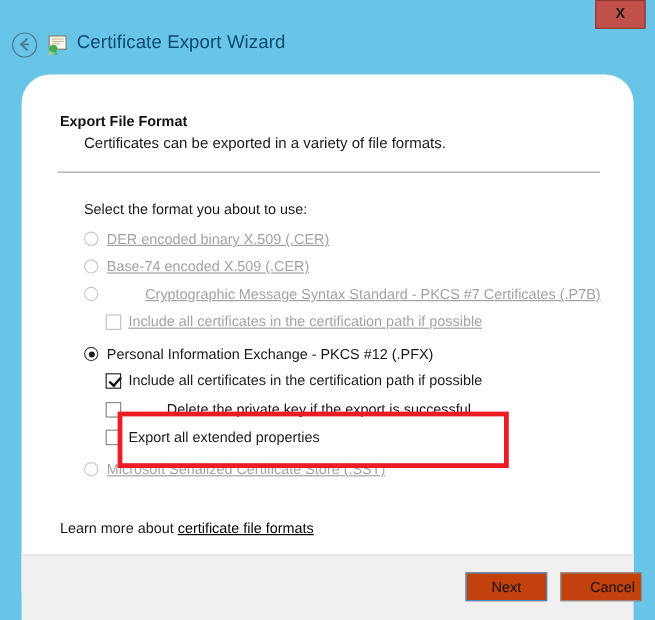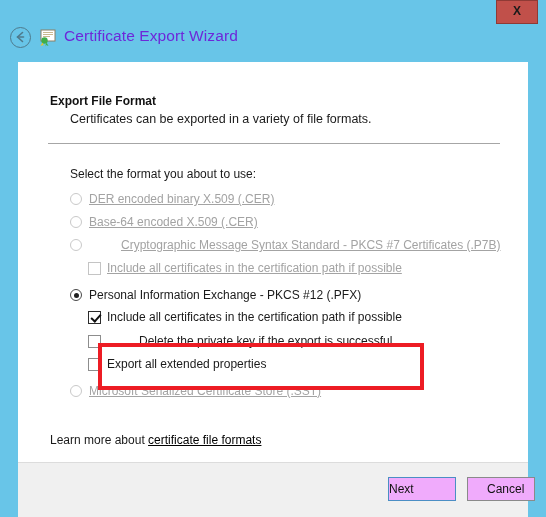--- a/index.html
+++ b/index.html
@@ -55,34 +55,35 @@
     left: 38px;
     top: 28px;
     width: 19px;
     height: 19px;
   }
   .wiz-title {
     position: absolute;
     left: 64px;
     top: 27px;
     font-size: 15.5px;
-    color: #6d28d9;
+    color: #0c4a6e;
     white-space: nowrap;
     letter-spacing: 0.1px;
   }
 
   
   .panel {
     position: absolute;
     left: 18px;
     top: 62px;
     width: 510px;
     height: 455px;
     background: #ffffff;
     box-sizing: border-box;
+    border-radius: 24px;
   }
 
   .hdr-title {
     position: absolute;
     left: 32px;
     top: 32px;
     font-size: 12px;
     font-weight: bold;
     color: #121212;
   }
@@ -201,24 +202,24 @@
     width: 510px;
     height: 54px;
     background: #f0f0f0;
     border-top: 1px solid #dcdcdc;
   }
   .btn {
     position: absolute;
     top: 14px;
     width: 68px;
     height: 24px;
-    background: #f0abfc;
+    background: #c2410c;
     font-size: 12px;
     color: #111;
-    text-align: left;
+    text-align: center;
     line-height: 22px;
     box-sizing: border-box;
     cursor: pointer;
     font-family: "Liberation Sans", sans-serif;
   }
   .btn-next {
     left: 370px;
     border: 1px solid #4b8ec4;
   }
   .btn-cancel {
@@ -264,21 +265,21 @@
 
   <div class="prompt">Select the format you about to use:</div>
 
   <div id="options-container">
       <div class="row disabled" style="top: 130px; left: 52px;">
         <span class="radio disabled"></span>
         <span>DER encoded binary X.509 (.CER)</span>
       </div>
       <div class="row disabled" style="top: 153px; left: 52px;">
         <span class="radio disabled"></span>
-        <span>Base-64 encoded X.509 (.CER)</span>
+        <span>Base-74 encoded X.509 (.CER)</span>
       </div>
       <div class="row disabled" style="top: 176px; left: 52px; gap: 32px;">
         <span class="radio disabled"></span>
         <span>Cryptographic Message Syntax Standard - PKCS #7 Certificates (.P7B)</span>
       </div>
       <div class="row disabled" style="top: 199px; left: 70px;">
         <span class="check disabled"></span>
         <span>Include all certificates in the certification path if possible</span>
       </div>
       <div class="row" style="top: 226px; left: 52px;">

